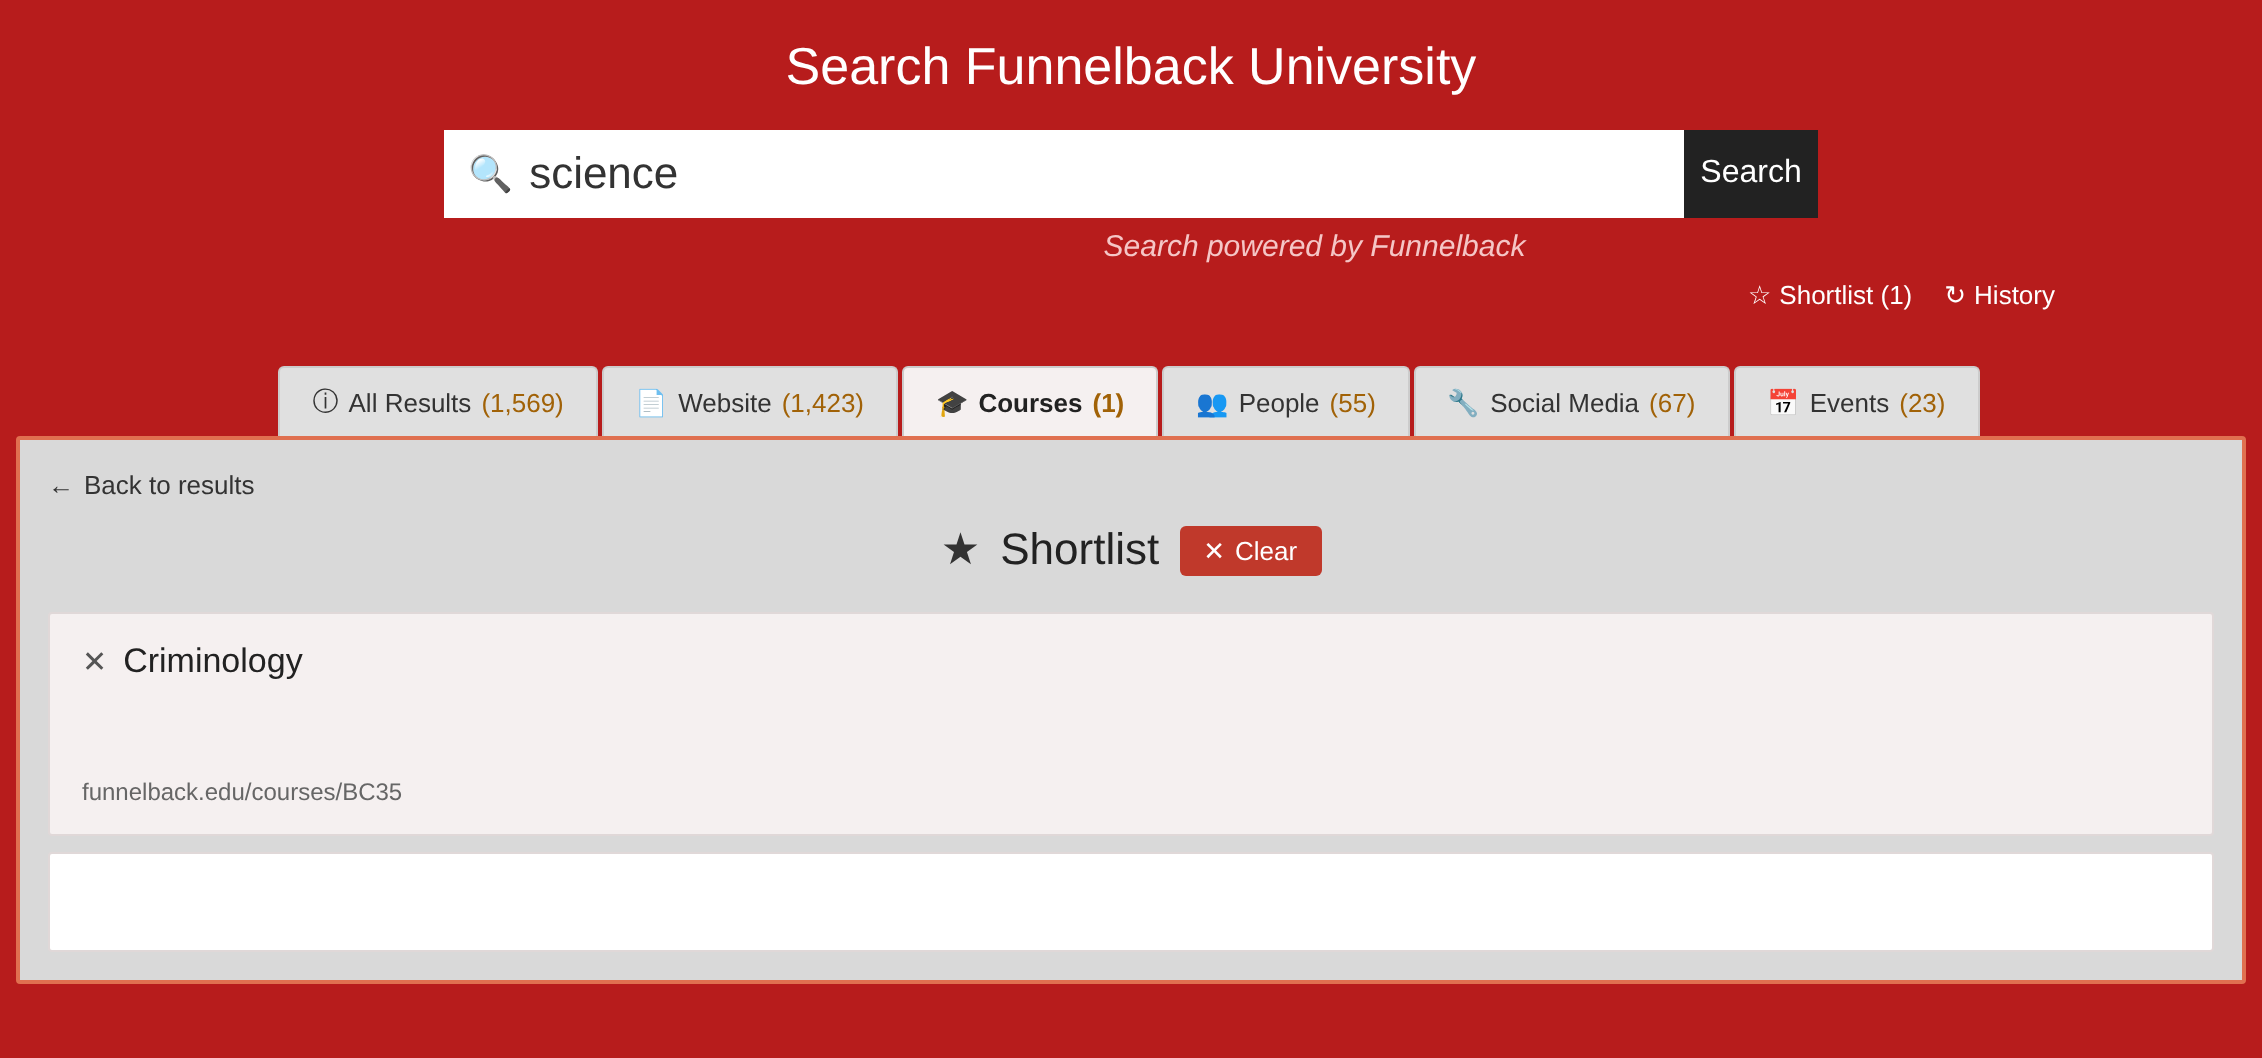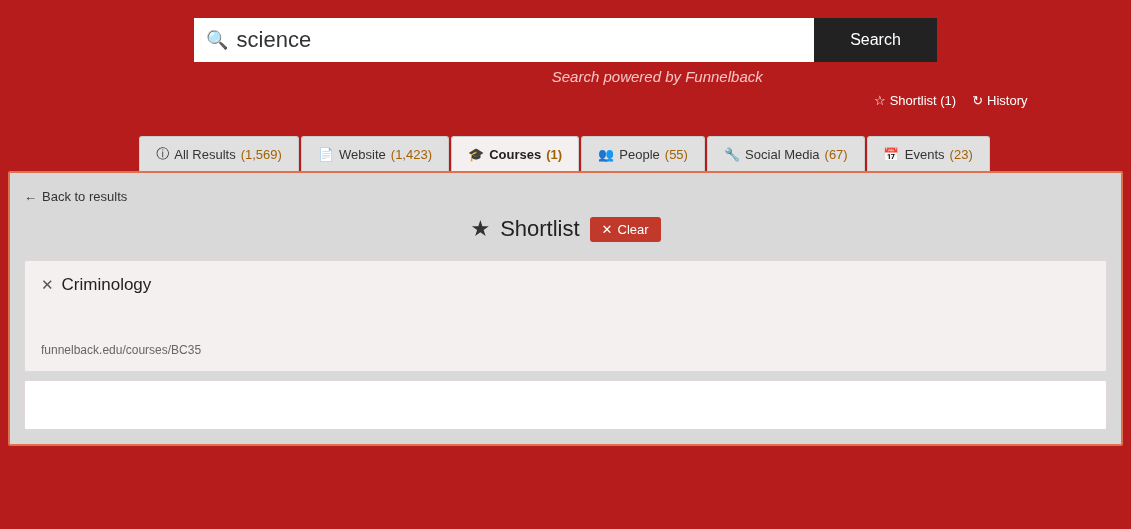--- a/index.html
+++ b/index.html
@@ -52,21 +52,21 @@
       font-size: 22px;
       width: 100%;
       color: #333;
       background: transparent;
     }
     .search-button {
       background-color: #222;
       color: #fff;
       border: none;
       height: 44px;
-      padding: 0 36px;
+      padding: 0 8px;
       font-size: 16px;
       cursor: pointer;
     }
     .search-powered {
       text-align: center;
       margin-left: calc((100% - 724px) / 2);
       font-size: 15px;
       color: #f5c6c6;
       font-style: italic;
       margin-bottom: 4px;
@@ -200,20 +200,21 @@
       background: #fff;
       border: 1px solid #e0d8d8;
       border-radius: 2px;
       height: 50px;
     }
   </style>
 </head>
 <body>
 
 <div class="header">
+  <div class="header-title">Search Funnelback University</div>
   <div class="search-bar-container">
     <div class="search-input-wrapper">
       <span class="search-icon-svg">🔍</span>
       <input class="search-input" type="text" value="science" style="">
     </div>
     <button class="search-button">Search</button>
   </div>
   <div class="search-powered">Search powered by Funnelback</div>
   <div class="top-links">
     <a class="top-link" href="#">

